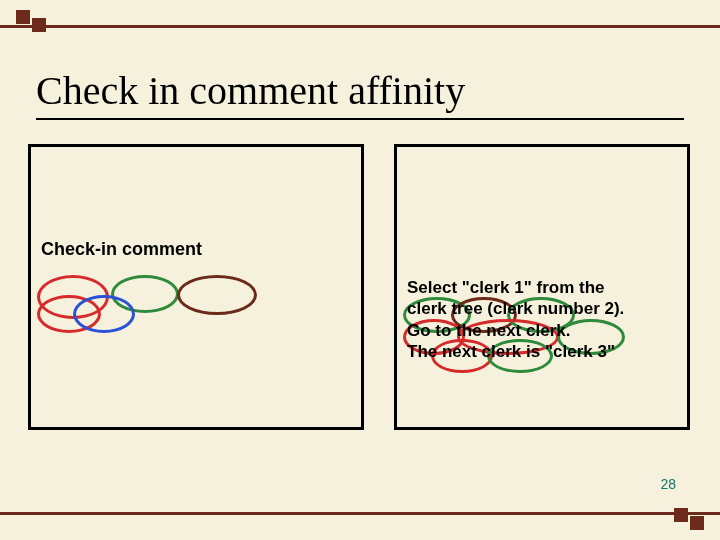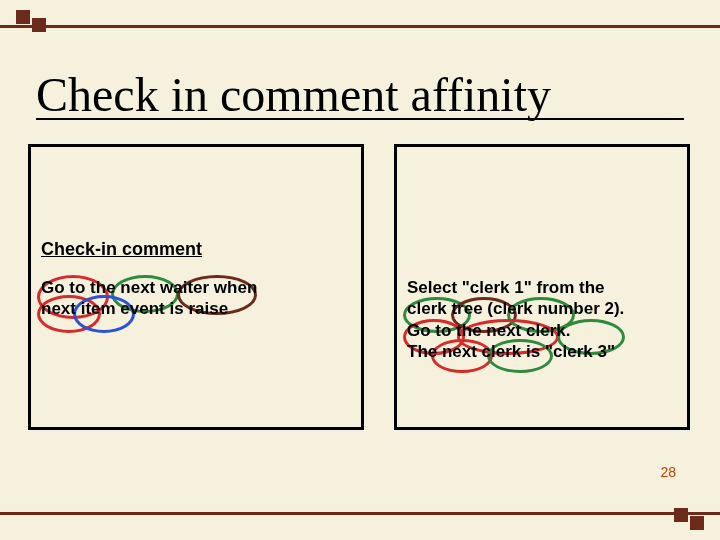--- a/index.html
+++ b/index.html
@@ -16,21 +16,21 @@
     width:14px;height:14px;
     background:#6b2a1a;
   }
   .deco-line{
     position:absolute;left:0;right:0;
     height:3px;background:#6b2a1a;
   }
   .title{
     position:absolute;
     left:36px;top:70px;
-    font-size:48px;
+    font-size:40px;
     line-height:1.05;
     text-align:center;
   }
   .title-rule{
     position:absolute;
     left:36px;right:36px;top:118px;
     height:2px;background:#000;
   }
   .panel{
     position:absolute;
@@ -38,21 +38,20 @@
     background:#f5f1dc;
     border:3px solid #000;
   }
   .panel.left{left:28px;width:330px}
   .panel.right{left:394px;width:290px}
   .panel h3{
     margin:0;
     font-family:Arial,Helvetica,sans-serif;
     font-weight:700;
     font-size:18px;
-    text-decoration:underline;
     position:absolute;
     left:10px;top:92px;
   }
   .panel .body{
     position:absolute;
     left:10px;top:130px;right:10px;
     font-family:Arial,Helvetica,sans-serif;
     font-weight:700;
     font-size:17px;
     line-height:1.25;
@@ -63,23 +62,23 @@
   .circ{
     border:3px solid;border-radius:50%;
     background:transparent;
   }
   .red{border-color:#d72b2b}
   .green{border-color:#2e8b3b}
   .blue{border-color:#2a52d7}
   .brown{border-color:#6b2a1a}
   .page-num{
     position:absolute;
-    right:44px;bottom:60px;
+    right:44px;bottom:48px;
     font-family:Arial,Helvetica,sans-serif;
-    font-size:14px;color:#c2410c;
+    font-size:14px;color:#0f766e;
   }
 </style>
 </head>
 <body>
 
 <div class="deco-square" style="left:16px;top:10px"></div>
 <div class="deco-square" style="left:32px;top:18px"></div>
 <div class="deco-line" style="top:25px"></div>
 
 <div class="title">Check in comment affinity</div>
@@ -87,22 +86,20 @@
 
 <div class="panel left">
   <h3>Check-in comment</h3>
 
   <div class="anno circ red" style="left:6px;  top:128px;width:66px;height:38px"></div>
   <div class="anno circ green" style="left:80px; top:128px;width:62px;height:32px"></div>
   <div class="anno circ brown" style="left:146px;top:128px;width:74px;height:34px"></div>
   <div class="anno circ red" style="left:6px;  top:148px;width:58px;height:32px"></div>
   <div class="anno circ blue" style="left:42px; top:148px;width:56px;height:32px"></div>
 
-  <div class="body">Go to the next waiter when
-next item event is raise</div>
 </div>
 
 <div class="panel right">
 
   <div class="anno circ green" style="left:6px;  top:150px;width:62px;height:30px"></div>
   <div class="anno circ brown" style="left:54px; top:150px;width:60px;height:30px"></div>
   <div class="anno circ green" style="left:110px;top:150px;width:62px;height:30px"></div>
   <div class="anno circ red" style="left:6px;  top:172px;width:56px;height:30px"></div>
   <div class="anno circ red" style="left:60px; top:172px;width:96px;height:30px"></div>
   <div class="anno circ green" style="left:160px;top:172px;width:62px;height:30px"></div>

